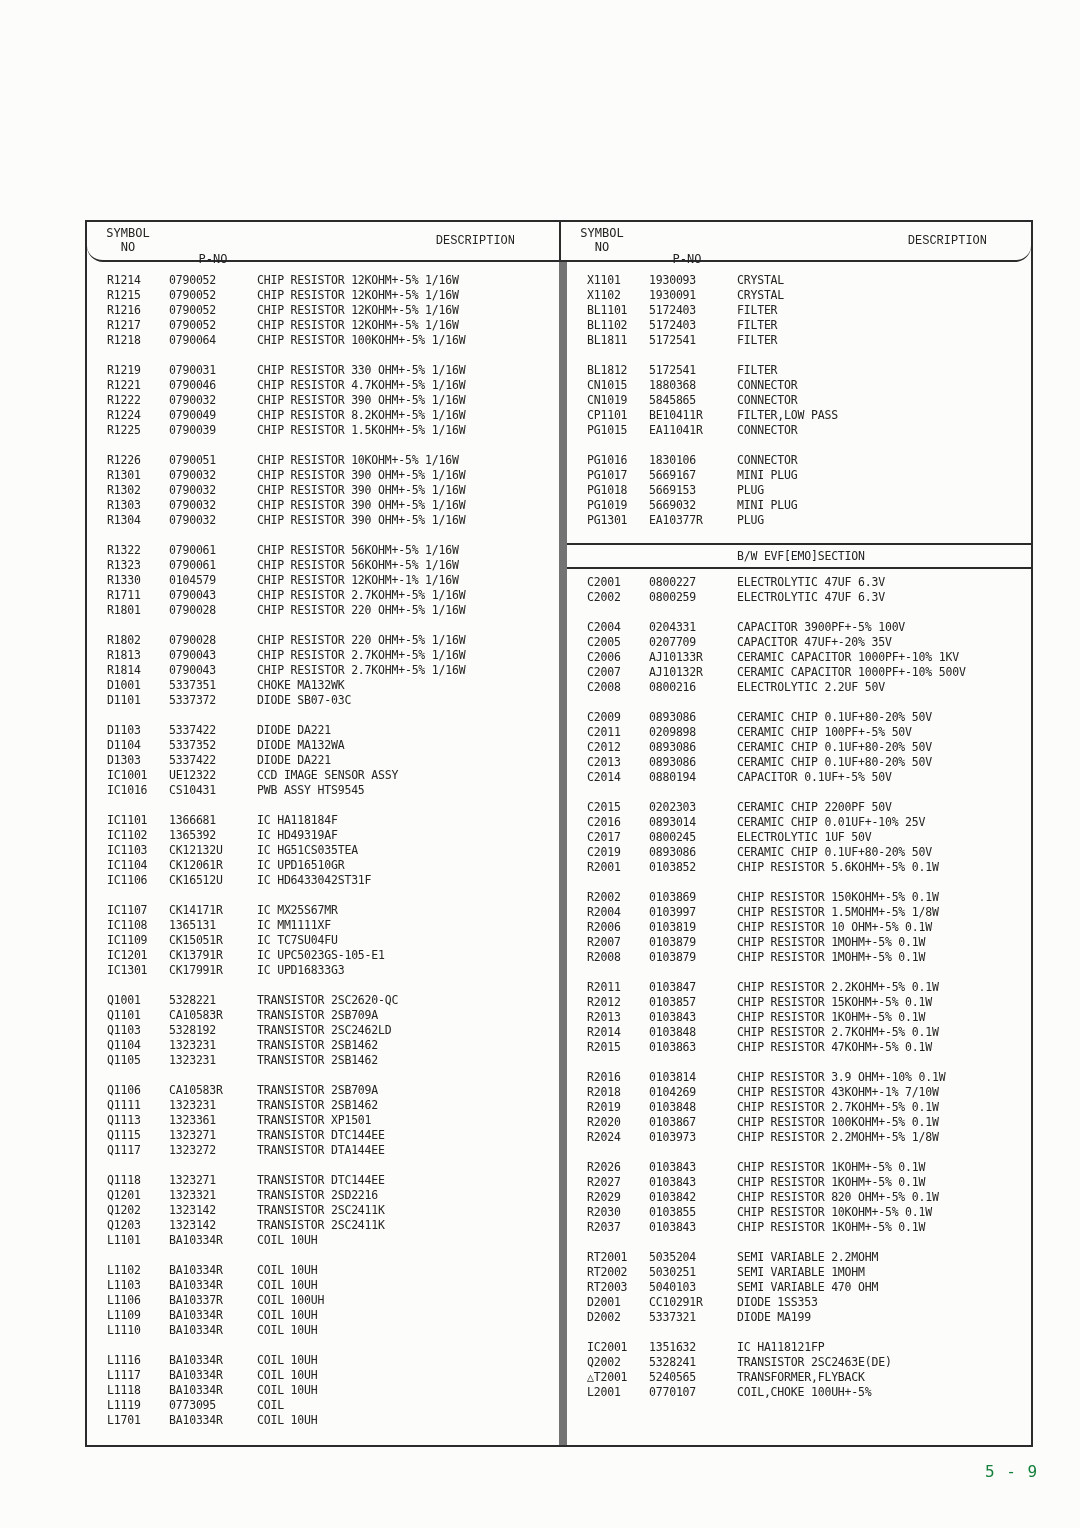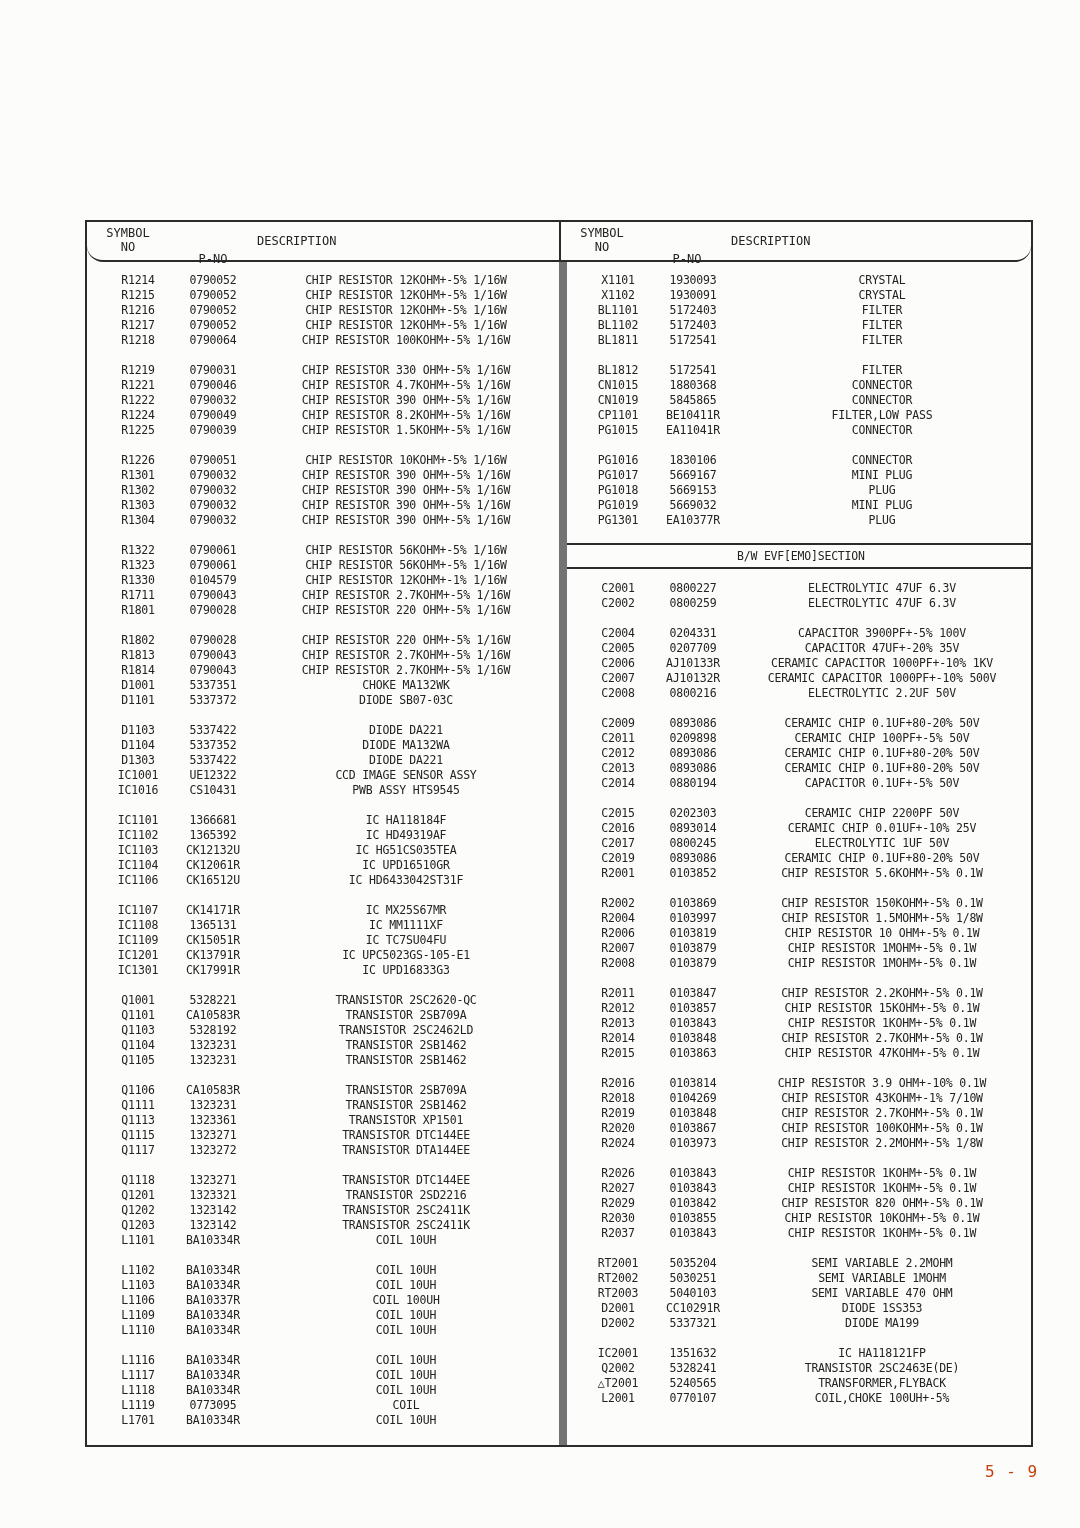--- a/index.html
+++ b/index.html
@@ -42,63 +42,63 @@
   }
   .th-half.right-half { border-left: 2px solid #2b2b2b; }
   .th-sym {
     width: 82px;
     display: flex;
     flex-direction: column;
     align-items: center;
     line-height: 1.15;
   }
   .th-pno { width: 88px; text-align: center; margin-top: 36px; }
-  .th-desc { flex: 1; text-align: left; padding-right: 44px; }
+  .th-desc { flex: 1; text-align: right; padding-right: 44px; font-family: Liberation Mono, monospace; }
   .tbody {
     display: flex;
     height: calc(100% - 40px);
   }
   .col {
     width: 50%;
     box-sizing: border-box;
     padding-top: 11px;
     overflow: hidden;
   }
   .col[data-col="right"] { border-left: 8px solid #737373; }
-  .group { margin-bottom: 15px; text-align: center; }
+  .group { margin-bottom: 15px; }
   .row {
     display: flex;
     height: 15px;
     line-height: 15px;
     font-size: 11.5px;
     letter-spacing: -0.2px;
     white-space: nowrap;
   }
   .cell-sym { width: 62px; padding-left: 20px; flex: 0 0 auto; }
   .cell-pno { width: 88px; flex: 0 0 auto; }
   .cell-desc { flex: 1; overflow: hidden; padding-right: 4px; }
   .section-band {
     border-top: 2px solid #2b2b2b;
     border-bottom: 2px solid #2b2b2b;
-    margin: 8px 0 12px 0;
+    margin: 8px 0 6px 0;
     height: 26px;
     display: flex;
     align-items: center;
     padding-left: 170px;
     font-size: 11.5px;
     letter-spacing: -0.2px;
     box-sizing: border-box;
   }
   .page-number {
     position: absolute;
     left: 985px;
     top: 1462px;
     font-size: 16px;
     letter-spacing: 1px;
-    color: #c2410c;
+    color: #15803d;
   }
 </style>
 </head>
 <body>
 
 <div class="page">
 
   <div class="parts-table">
 
     <div class="thead">

